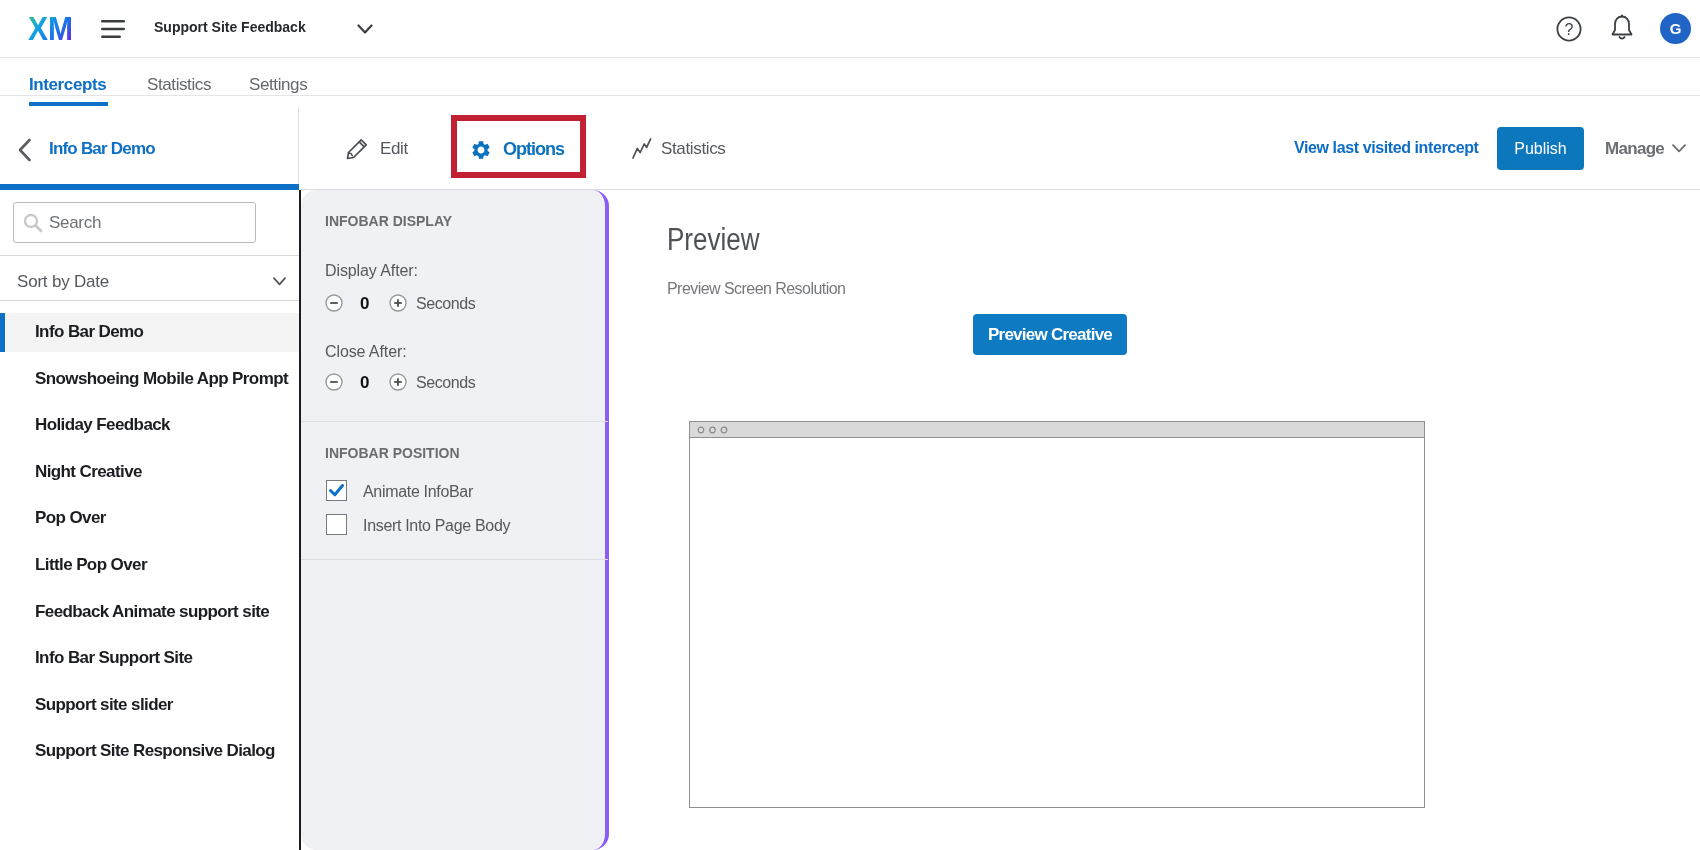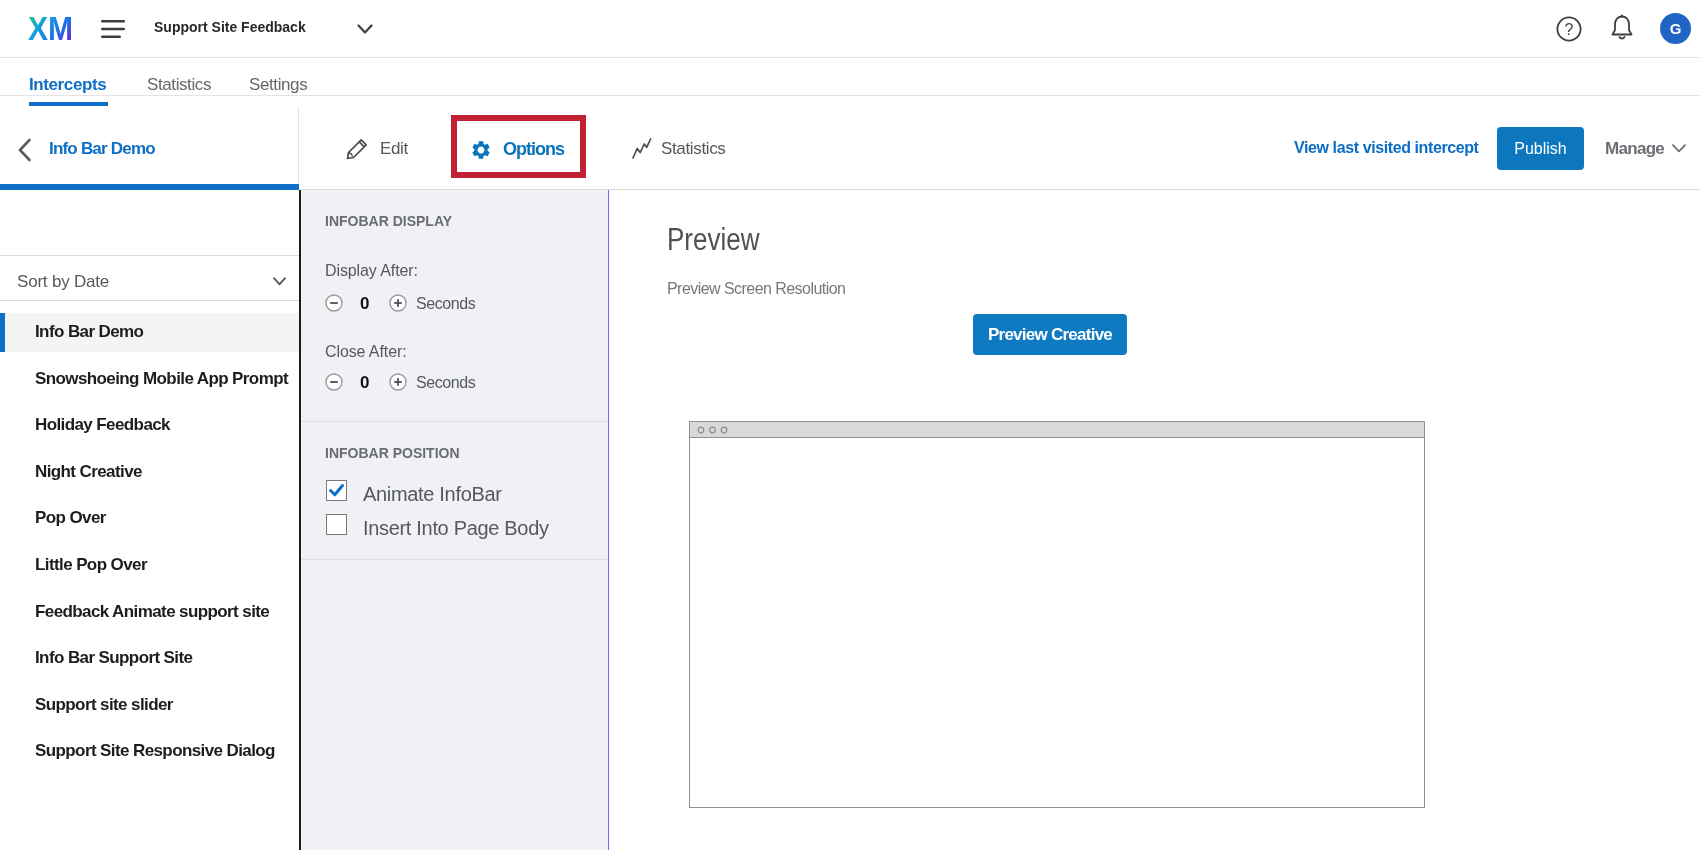--- a/index.html
+++ b/index.html
@@ -31,27 +31,27 @@
   
   #toolbar { position:absolute; left:301px; top:107px; width:1399px; height:83px; background:#fff; border-bottom:1px solid #dcdcdc; }
   .tool-label { position:absolute; top:32px; font-size:17px; color:#55585c; letter-spacing:-0.35px; }
   #redrect { position:absolute; left:150px; top:8px; width:135px; height:63px; border:6px solid #c22033; }
   #optlabel { position:absolute; left:202px; top:32px; font-size:18px; font-weight:700; color:#0b72be; letter-spacing:-1px; }
   #viewlast { position:absolute; left:993px; top:32px; font-size:16px; font-weight:600; color:#0d6cc4; letter-spacing:-0.4px; }
   #publishbtn { position:absolute; left:1196px; top:20px; width:87px; height:43px; background:#0d77be; border-radius:4px; color:#fff; font-size:16px; text-align:center; line-height:43px; }
   #managelbl { position:absolute; left:1304px; top:32px; font-size:17px; font-weight:600; color:#6b6e72; letter-spacing:-0.7px; }
 
   
-  #optpanel { position:absolute; left:301px; top:190px; width:308px; height:660px; background:#f0f1f4; border-right:1px solid #8b5cf6; }
+  #optpanel { position:absolute; left:301px; top:190px; width:308px; height:660px; background:#f0f1f4; border-right:4px solid #8b5cf6;border-radius:16px; }
   .sect { position:absolute; left:24px; font-size:14px; font-weight:700; color:#6a6d70; letter-spacing:0px; }
   .optlbl { position:absolute; left:24px; font-size:16px; color:#55585c; letter-spacing:-0.1px; }
   .seconds { position:absolute; font-size:16px; color:#55585c; letter-spacing:-0.4px; }
   .zero { position:absolute; font-size:17px; font-weight:700; color:#111; }
   .pdivider { position:absolute; left:0; width:307px; height:1px; background:#dcdee1; }
-  .cblabel { position:absolute; left:62px; font-size:20px; color:#55585c; letter-spacing:-0.32px; }
+  .cblabel { position:absolute; left:62px; font-size:16px; color:#55585c; letter-spacing:-0.32px; }
   .checkbox { position:absolute; left:25px; width:21px; height:21px; background:#fff; border:1px solid #77797c; }
 
   
   #main { position:absolute; left:610px; top:191px; width:1090px; height:659px; background:#fff; }
   #previewh { position:absolute; left:57px; top:31px; font-size:31px; color:#4e5156; transform:scaleX(0.84); transform-origin:left top; }
   #psr { position:absolute; left:57px; top:89px; font-size:16px; color:#76787b; letter-spacing:-0.55px; }
   #selectbox { position:absolute; left:56px; top:124px; width:278px; height:40px; border:1px solid #44474a; border-radius:4px; background:#fff; }
   #selecttext { position:absolute; left:13px; top:11px; font-size:17px; color:#222427; letter-spacing:-0.2px; }
   #pcbtn { position:absolute; left:363px; top:123px; width:154px; height:41px; background:#0d7ac2; border-radius:4px; color:#fff; font-size:17px; font-weight:700; letter-spacing:-0.75px; text-align:center; line-height:41px; }
   #browser { position:absolute; left:79px; top:230px; width:736px; height:387px; border:1px solid #8f8f8f; background:#fff; }
@@ -101,20 +101,27 @@
 </div>
 
 <div id="sideheader"></div>
 <svg class="abs" style="left:17px;top:138px" width="15" height="24" viewBox="0 0 15 24">
   <polyline points="12.5,2 3,12 12.5,22" fill="none" stroke="#595c60" stroke-width="2.6" stroke-linecap="round" stroke-linejoin="round"></polyline>
 </svg>
 <span id="backlink">Info Bar Demo</span>
 <div id="sideblue"></div>
 
 <div id="sidebar">
+  <div id="searchbox">
+    <svg class="abs" style="left:9px;top:10px" width="20" height="20" viewBox="0 0 20 20">
+      <circle cx="8" cy="8" r="6" fill="none" stroke="#c7c9cb" stroke-width="2.4"></circle>
+      <line x1="12.6" y1="12.6" x2="18" y2="18" stroke="#c7c9cb" stroke-width="2.8" stroke-linecap="round"></line>
+    </svg>
+    <span id="searchtext">Search</span>
+  </div>
   <div class="sdivider" style="top:65px;"></div>
   <div id="sortrow">Sort by Date</div>
   <svg class="abs" style="left:273px;top:87px" width="13" height="9" viewBox="0 0 13 9">
     <polyline points="1,1.2 6.5,7.3 12,1.2" fill="none" stroke="#55585c" stroke-width="1.8" stroke-linecap="round" stroke-linejoin="round"></polyline>
   </svg>
   <div class="sdivider" style="top:110px;"></div>
   <div id="selrow"></div>
   <div class="listitem" style="top:132px;">Info Bar Demo</div>
   <div class="listitem" style="top:179px;">Snowshoeing Mobile App Prompt</div>
   <div class="listitem" style="top:225px;">Holiday Feedback</div>

